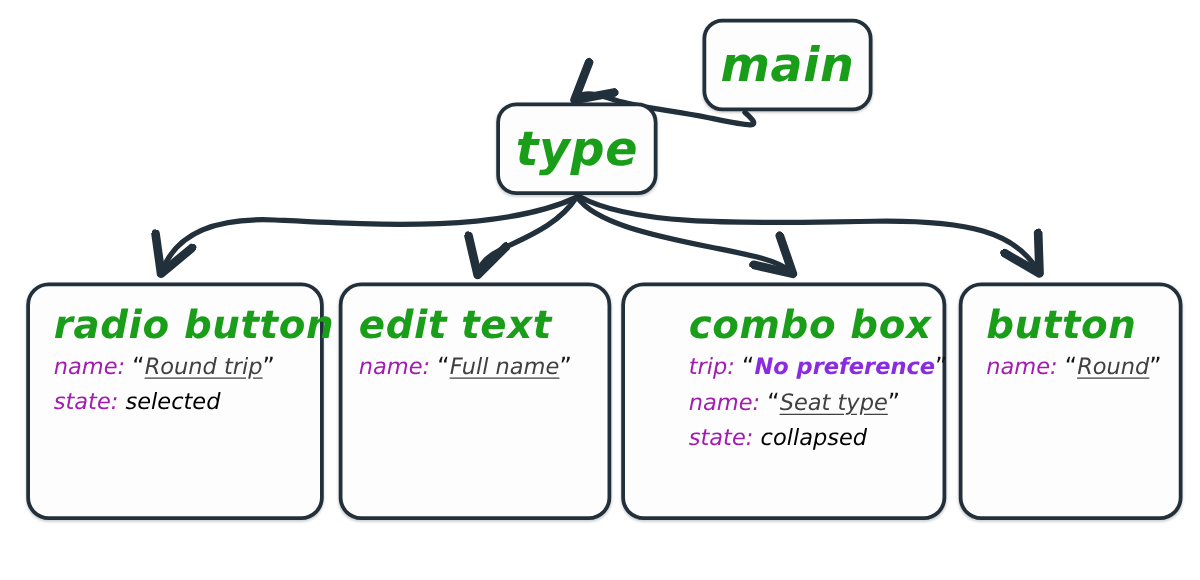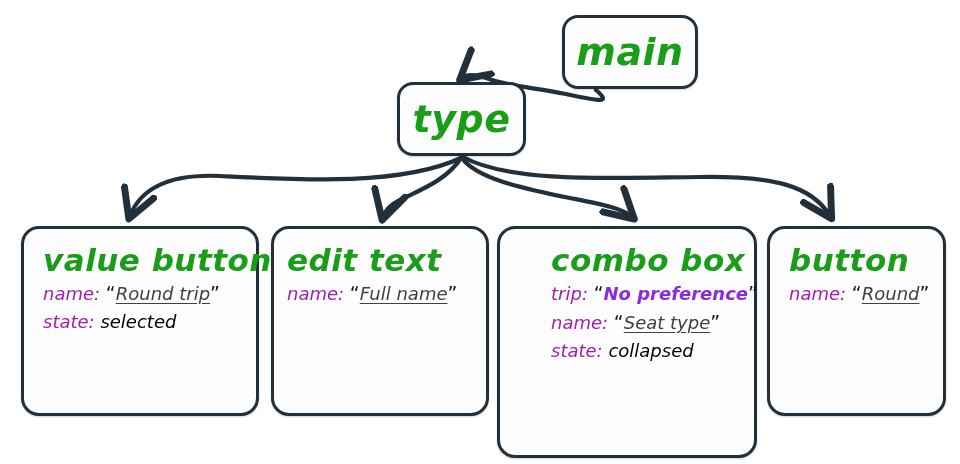--- a/index.html
+++ b/index.html
@@ -64,21 +64,21 @@
 
   
   #node-main   { left: 562px; top: 15px;  width: 136px; height: 74px;  border-radius: 16px; }
   #node-form   { left: 397px; top: 82px;  width: 129px; height: 74px;  border-radius: 16px; }
   #node-main .node-title,
   #node-form .node-title { font-size: 38px; }
 
   
   #node-radio  { left: 21px;  top: 226px; width: 238px; height: 190px; }
   #node-edit   { left: 271px; top: 226px; width: 218px; height: 190px; padding-left: 10px; }
-  #node-combo  { left: 497px; top: 226px; width: 260px; height: 232px; padding-left: 48px; }
+  #node-combo  { left: 497px; top: 226px; width: 260px; height: 190px; padding-left: 48px; }
   #node-button { left: 767px; top: 226px; width: 179px; height: 190px; }
 
   .node-lg {
     padding: 14px 16px 0 16px;
   }
   .node-lg .node-title {
     font-size: 31px;
     display: block;
     margin: 2px 0 8px 3px;
   }
@@ -143,21 +143,21 @@
 
   <div class="node node-sm" id="node-main">
     <span class="node-title">main</span>
   </div>
 
   <div class="node node-sm" id="node-form">
     <span class="node-title">type</span>
   </div>
 
   <div class="node node-lg" id="node-radio">
-    <span class="node-title">value button</span>
+    <span class="node-title">radio button</span>
 
     <div class="prop-row">
       <span class="prop-key">name:</span>
       <span class="quote">“</span><span class="prop-val-link">Round trip</span><span class="quote">”</span>
     </div>
 
     <div class="prop-row">
       <span class="prop-key">state:</span>
       <span class="prop-val-state">selected</span>
     </div>

